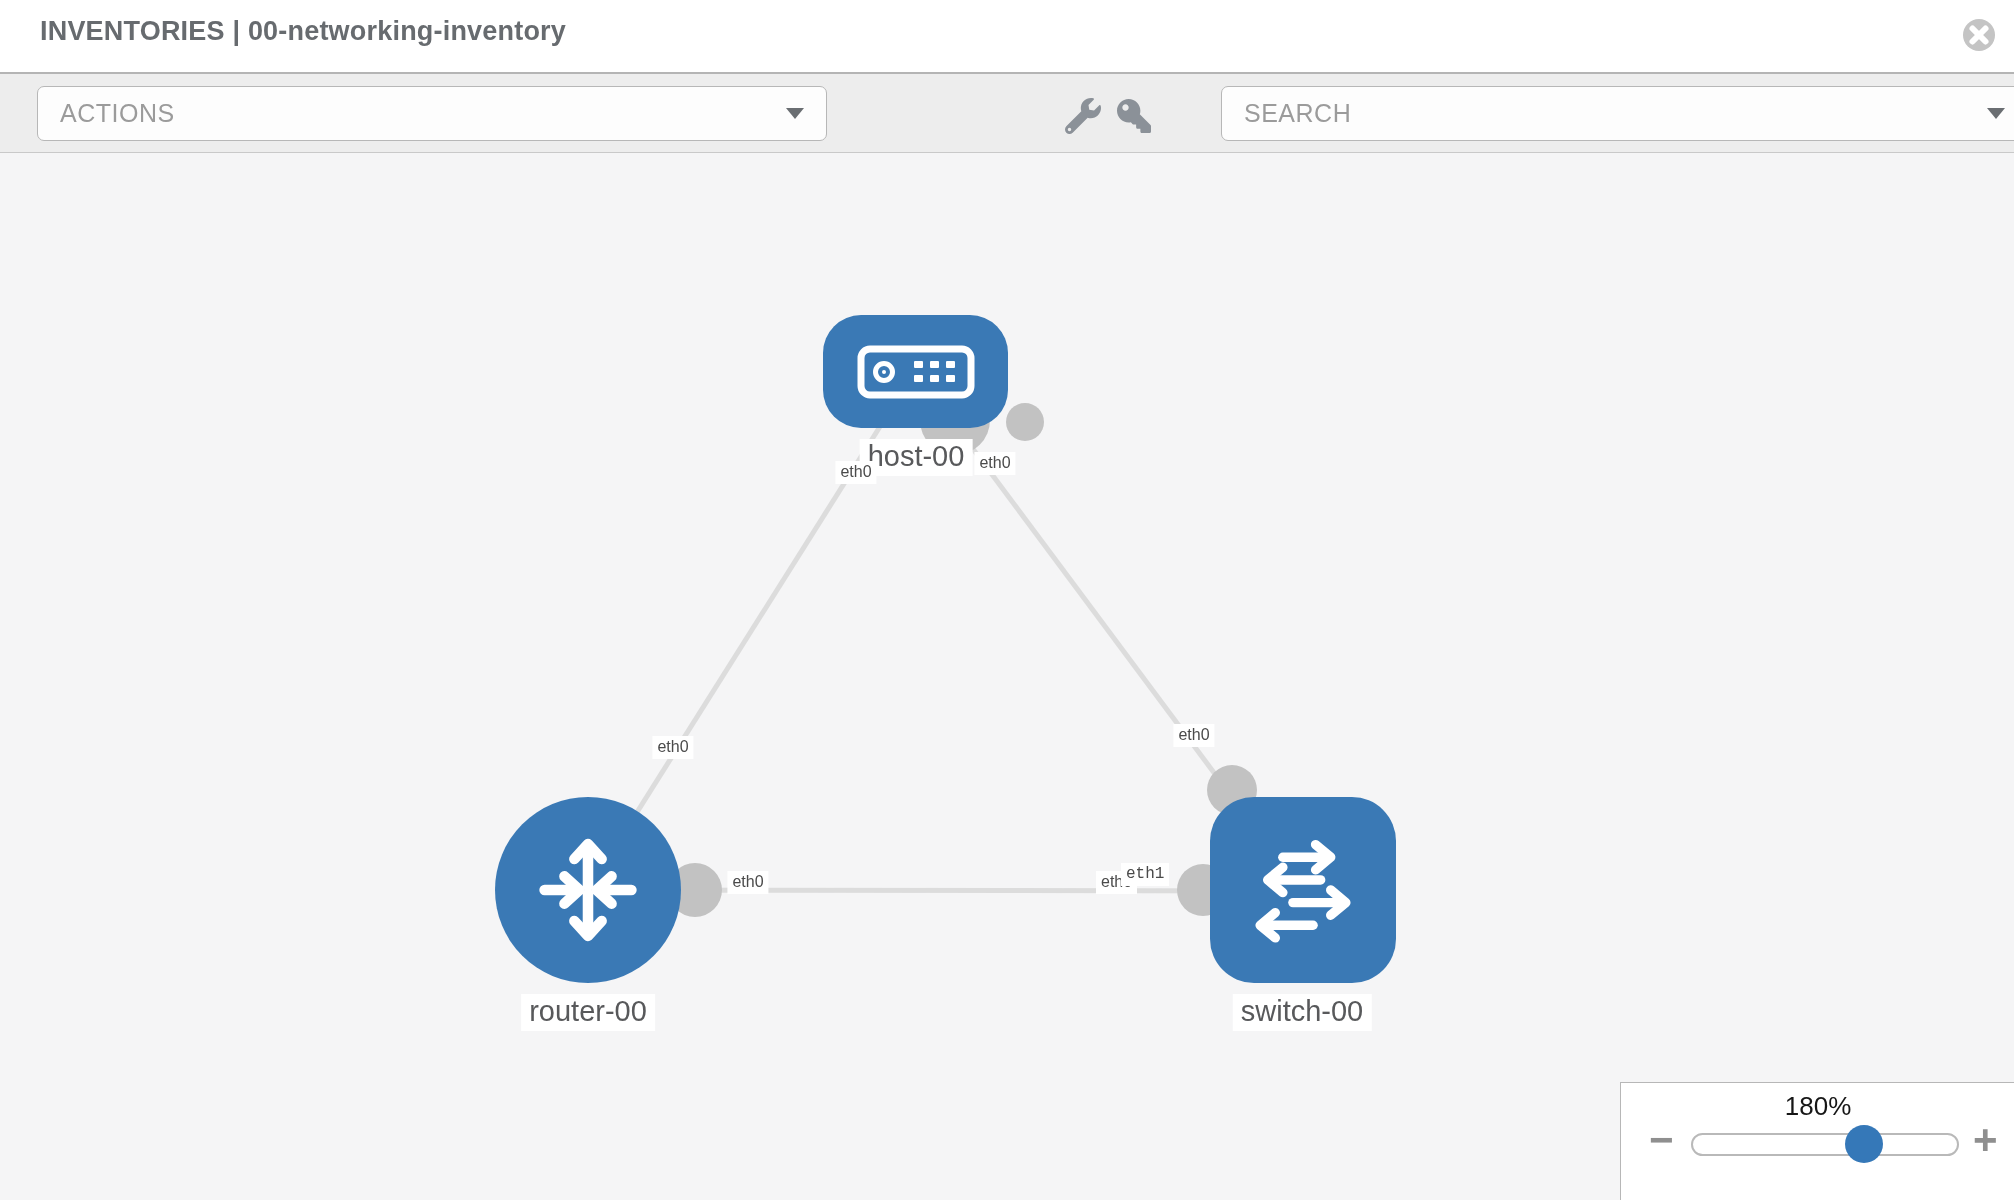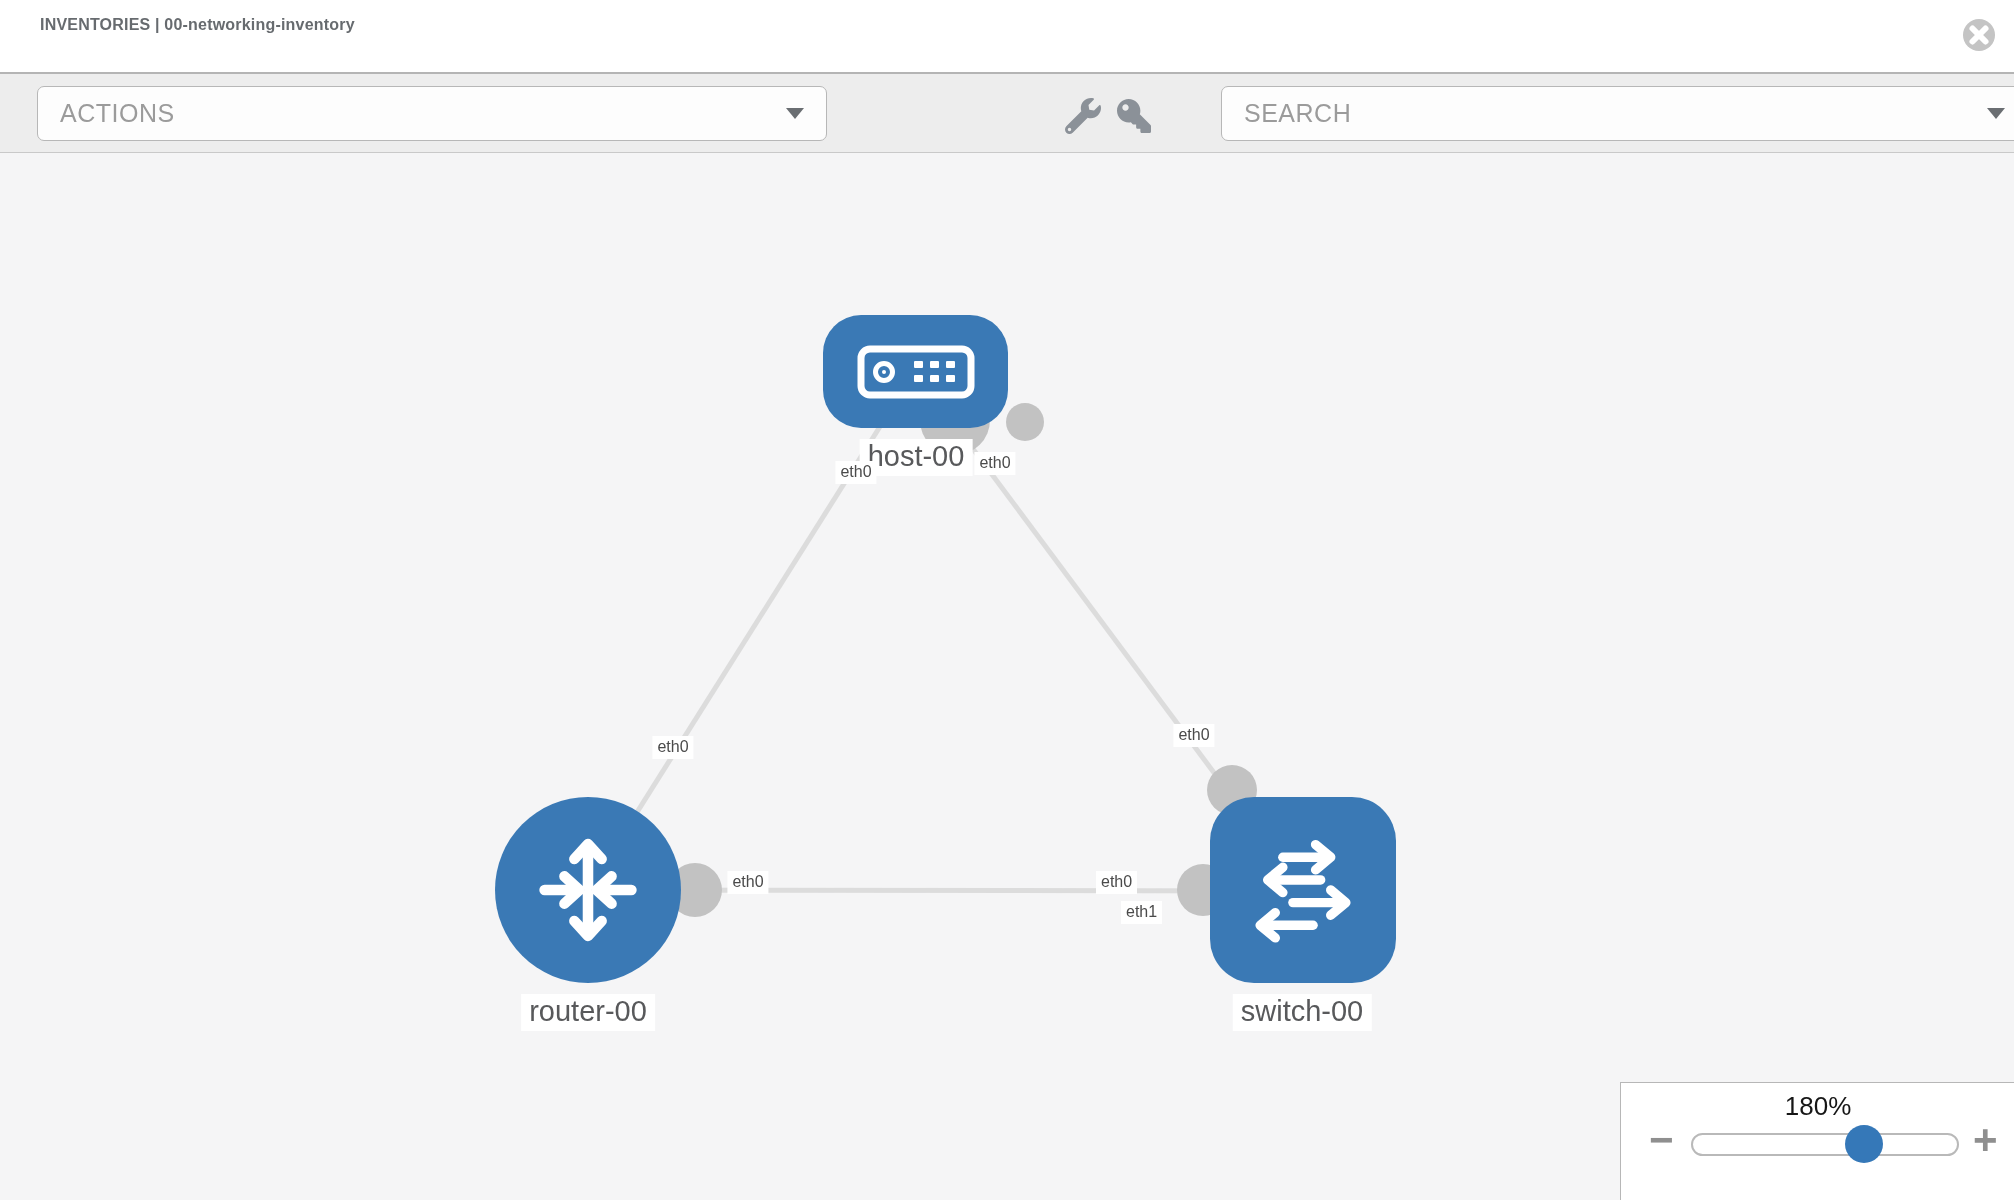--- a/index.html
+++ b/index.html
@@ -2,21 +2,21 @@
 <html><head>
 <meta charset="utf-8">
 <style>
   * { margin:0; padding:0; box-sizing:border-box; }
   html,body { width:2014px; height:1200px; overflow:hidden; background:#fff;
               font-family:"Liberation Sans", sans-serif; }
   .stage { position:relative; width:2014px; height:1200px; }
 
   
   .hdr { position:absolute; left:0; top:0; width:2014px; height:72px; background:#fff; }
-  .hdr-title { position:absolute; left:40px; top:16px; font-size:16px; font-weight:bold;
+  .hdr-title { position:absolute; left:40px; top:16px; font-size:27px; font-weight:bold;
                color:#676b6f; letter-spacing:.2px; }
   .close-btn { position:absolute; right:18px; top:18px; width:34px; height:34px; cursor:pointer; }
 
   
   .tbar { position:absolute; left:0; top:72px; width:2014px; height:81px; background:#ededed;
           border-top:2px solid #b4b4b4; border-bottom:1px solid #c9c9c9; }
   .combo { position:absolute; top:12px; height:55px; background:#fdfdfd;
            border:1px solid #b7b7b7; border-radius:7px; display:flex; align-items:center;
            padding:0 22px; cursor:pointer; }
   .combo-actions { left:37px; width:790px; }
@@ -154,21 +154,21 @@
     <div class="node-label" style="left:916px; top:286px;">host-00</div>
     <div class="node-label" style="left:588px; top:841px;">router-00</div>
     <div class="node-label" style="left:1302px; top:841px;">switch-00</div>
 
     <div class="if-label if-center" style="left:856px; top:308px;">eth0</div>
     <div class="if-label if-center" style="left:995px; top:299px;">eth0</div>
     <div class="if-label if-center" style="left:673px; top:583px;">eth0</div>
     <div class="if-label if-center" style="left:1194px; top:571px;">eth0</div>
     <div class="if-label if-center" style="left:748px; top:718px;">eth0</div>
     <div class="if-label" style="left:1096px; top:718px; z-index:7;">eth0</div>
-    <div class="if-label" style="left:1121px; top:748px; z-index:8;">eth1</div>
+    <div class="if-label" style="left:1121px; top:710px; z-index:8;font-family:Liberation Mono, monospace;">eth1</div>
   </div>
 
   <div class="zoom-panel">
     <div class="zoom-level">180%</div>
     <div class="zoom-minus">−</div>
     <div class="zoom-track"></div>
     <div class="zoom-knob"></div>
     <div class="zoom-plus">+</div>
   </div>
 

